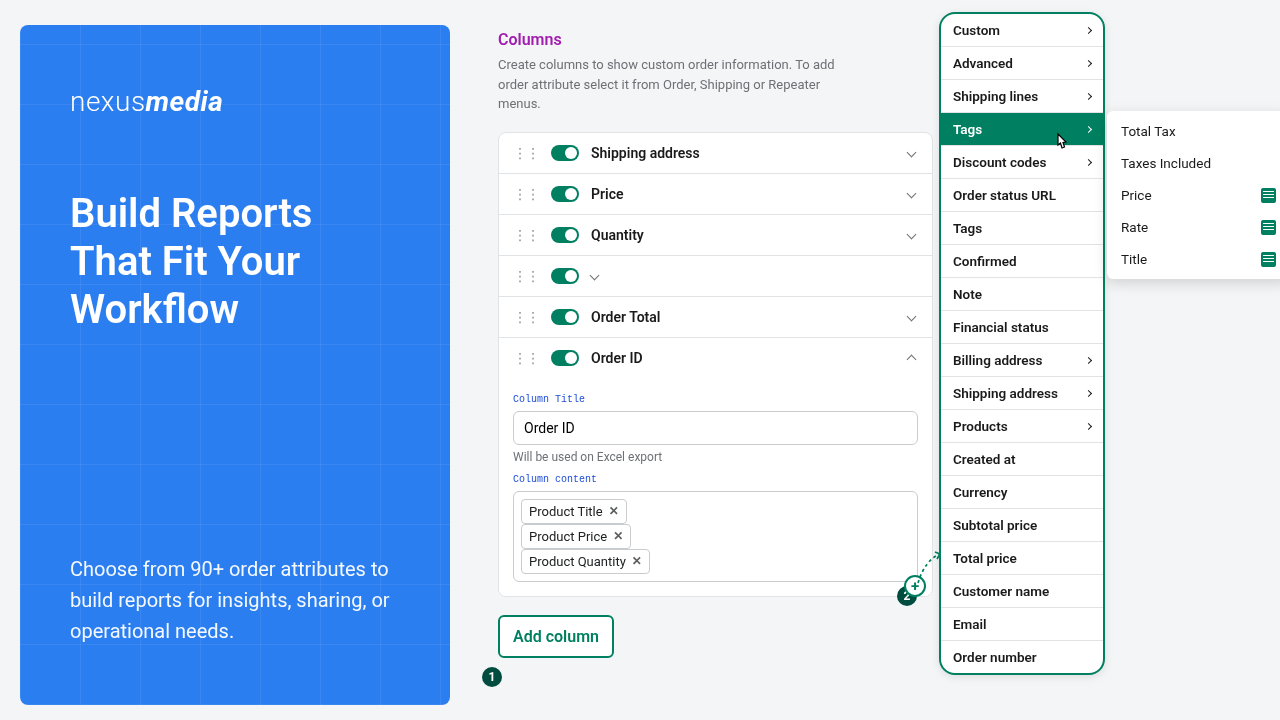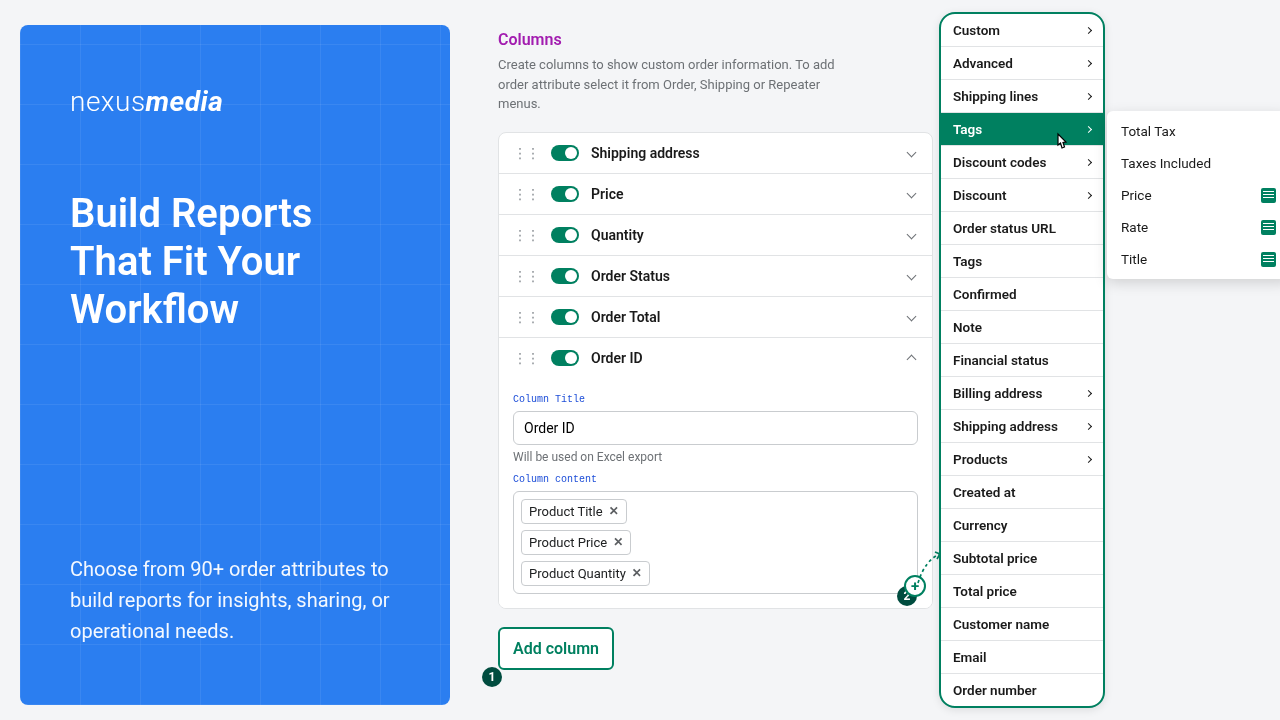--- a/index.html
+++ b/index.html
@@ -29,21 +29,21 @@
 .toggle { width: 28px; height: 16px; background: #008060; border-radius: 10px; position: relative; cursor: pointer; flex-shrink: 0; }
 .toggle::after { content:""; position:absolute; right:2px; top:2px; width:12px; height:12px; background:#fff; border-radius:50%; }
 .col-label { font-size: 14px; font-weight: 600; color: #1a1a1a; flex: 1; }
 .caret { width: 7px; height: 7px; border-right: 1.5px solid #6d7175; border-bottom: 1.5px solid #6d7175; transform: rotate(45deg); margin-right: 3px; }
 .caret.up { transform: rotate(-135deg); margin-top: 4px; }
 
 .expanded { padding: 6px 14px 14px 14px; background: #fff; }
 .field-label { font-size: 10px; color: #1d4ed8; margin: 10px 0 6px 0; font-family: Liberation Mono, monospace; }
 .text-input { width: 100%; padding: 8px 10px; border: 1px solid #c9cccf; border-radius: 6px; font-size: 14px; background: #fff; }
 .help-text { font-size: 12px; color: #6d7175; margin-top: 5px; }
-.tag-input { border: 1px solid #c9cccf; border-radius: 6px; padding: 7px; display: inline-flex; flex-direction:column; gap: 6px; width: 100%; align-items:flex-start; min-height: 80px; }
+.tag-input { border: 1px solid #c9cccf; border-radius: 6px; padding: 7px; display: inline-flex; flex-direction:column; width: 100%; align-items:flex-start; min-height: 80px; }
 .tag { display: inline-flex; align-items: center; background: #fff; border: 1px solid #c9cccf; border-radius: 4px; padding: 4px 7px; font-size: 13px; color: #202223; gap: 6px; }
 .tag-x { font-size: 12px; color: #5c5f62; cursor: pointer; font-weight: 600; }
 
 .add-col-btn { margin-top: 18px; border: 2px solid #008060; background: #fff; color: #008060; font-size: 16px; font-weight: 600; padding: 10px 13px; border-radius: 6px; cursor: pointer; }
 
 .step-badge { position: absolute; width: 20px; height: 20px; background: #004c3f; color: #fff; font-size: 12px; font-weight: 700; border-radius: 50%; display:flex; align-items:center; justify-content:center; }
 
 .plus-circle { position:absolute; width:22px; height:22px; border:2px solid #008060; border-radius:50%; background:#fff; display:flex; align-items:center; justify-content:center; color:#008060; font-weight:700; font-size:15px; }
 
 .menu { position: absolute; left: 939px; top: 12px; width: 166px; background: #fff; border: 2px solid #008060; border-radius: 16px; box-shadow: 0 2px 8px rgba(0,0,0,0.1); }
@@ -92,21 +92,20 @@
     </div>
     <div class="col-row">
       <span class="drag-handle">⋮⋮</span>
       <span class="toggle"></span>
       <span class="col-label">Quantity</span>
       <span class="caret"></span>
     </div>
     <div class="col-row">
       <span class="drag-handle">⋮⋮</span>
       <span class="toggle"></span>
-      <span class="col-label">Order Status</span>
       <span class="caret"></span>
     </div>
     <div class="col-row">
       <span class="drag-handle">⋮⋮</span>
       <span class="toggle"></span>
       <span class="col-label">Order Total</span>
       <span class="caret"></span>
     </div>
     <div class="col-row" style="border-bottom:none">
       <span class="drag-handle">⋮⋮</span>
@@ -163,24 +162,20 @@
     </div>
     <div class="menu-item active">
       <span>Tags</span>
       <span class="menu-arrow"></span>
     </div>
     <div class="menu-item">
       <span>Discount codes</span>
       <span class="menu-arrow"></span>
     </div>
     <div class="menu-item">
-      <span>Discount</span>
-      <span class="menu-arrow"></span>
-    </div>
-    <div class="menu-item">
       <span>Order status URL</span>
     </div>
     <div class="menu-item">
       <span>Tags</span>
     </div>
     <div class="menu-item">
       <span>Confirmed</span>
     </div>
     <div class="menu-item">
       <span>Note</span>

